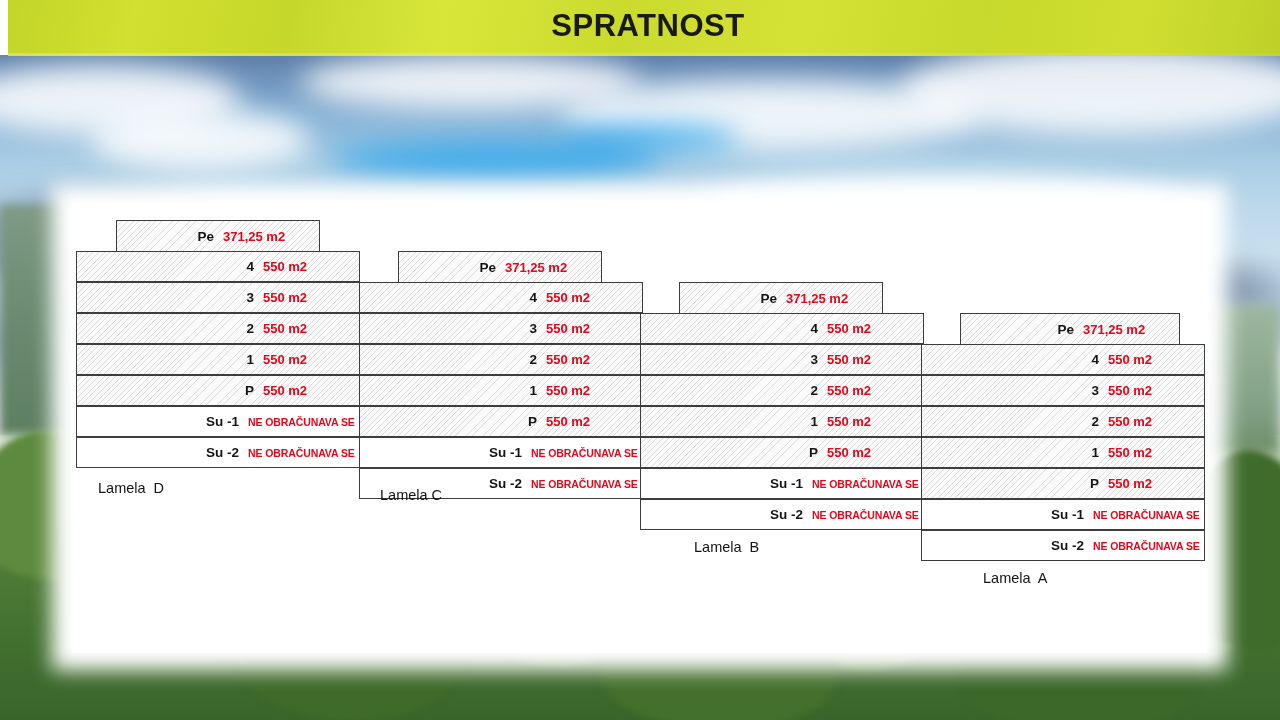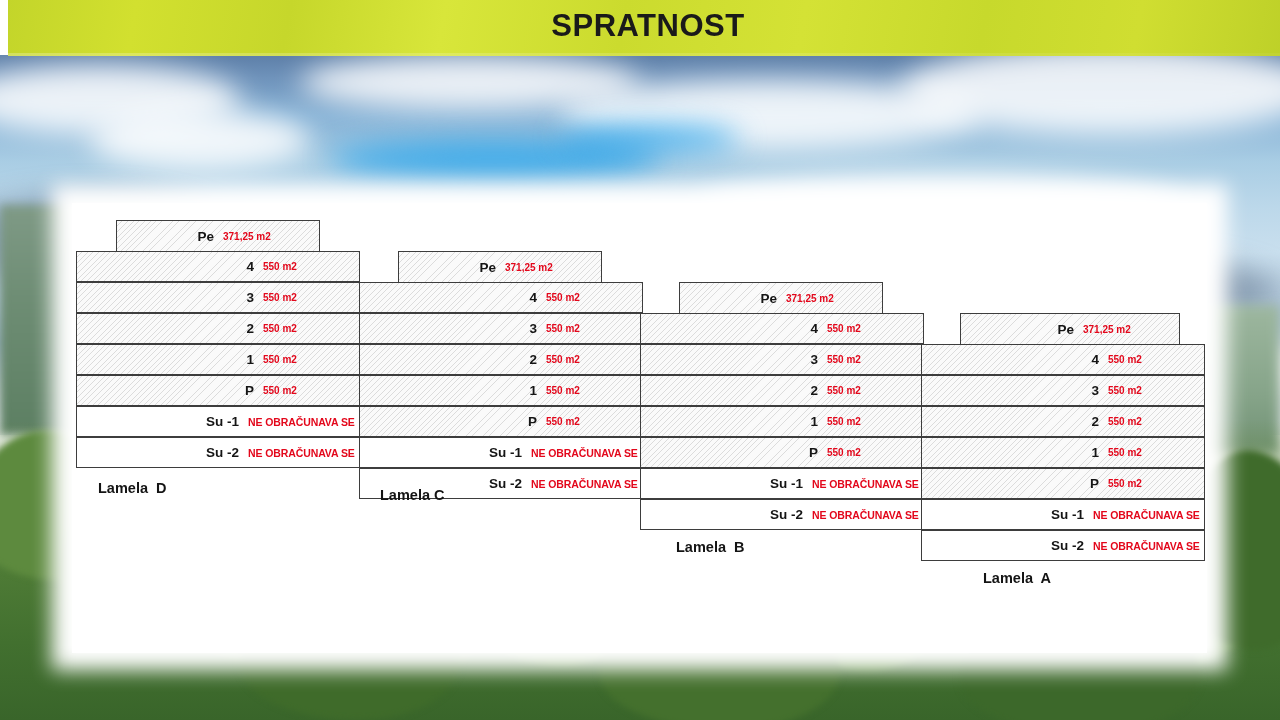--- a/index.html
+++ b/index.html
@@ -204,39 +204,39 @@
     border-bottom: none;
   }
 
   .row-label {
     font-size: 13.5px;
     font-weight: bold;
     color: #151515;
     white-space: nowrap;
   }
   .row-value {
-    font-size: 10px;
+    font-size: 13px;
     font-weight: bold;
     color: #e3071b;
     white-space: nowrap;
     text-align: left;
   }
   .row-value.small {
     font-size: 10.5px;
     letter-spacing: -0.1px;
   }
 
   
   .v-wide  { width: 120px; padding-left: 9px; }
   .v-narrow{ width: 105px; padding-left: 9px; }
 
   .lamela-caption {
     position: absolute;
     font-size: 14.5px;
-    font-weight: bold;
+    font-weight: normal;
     color: #141414;
     white-space: pre;
   }
 </style>
 </head>
 <body>
 
 <div id="slide">
 
   <div class="bg-photo">
@@ -380,21 +380,21 @@
           <span class="row-value v-narrow">550 m2</span>
         </div>
         <div class="row plain" style="left: 640px; top: 468px; width: 284px;">
           <span class="row-label">Su -1</span>
           <span class="row-value small v-wide">NE OBRAČUNAVA SE</span>
         </div>
         <div class="row plain" style="left: 640px; top: 499px; width: 284px;">
           <span class="row-label">Su -2</span>
           <span class="row-value small v-wide">NE OBRAČUNAVA SE</span>
         </div>
-        <div class="lamela-caption" style="left: 676px; top: 539px;">Lamela  B</div>
+        <div class="lamela-caption" style="left: 694px; top: 539px;">Lamela  B</div>
       </div>
       <div class="lamela">
         <div class="row pe" style="left: 960px; top: 313px; width: 220px;">
           <span class="row-label">Pe</span>
           <span class="row-value v-narrow">371,25 m2</span>
         </div>
         <div class="row" style="left: 921px; top: 344px; width: 284px;">
           <span class="row-label">4</span>
           <span class="row-value v-narrow">550 m2</span>
         </div>

